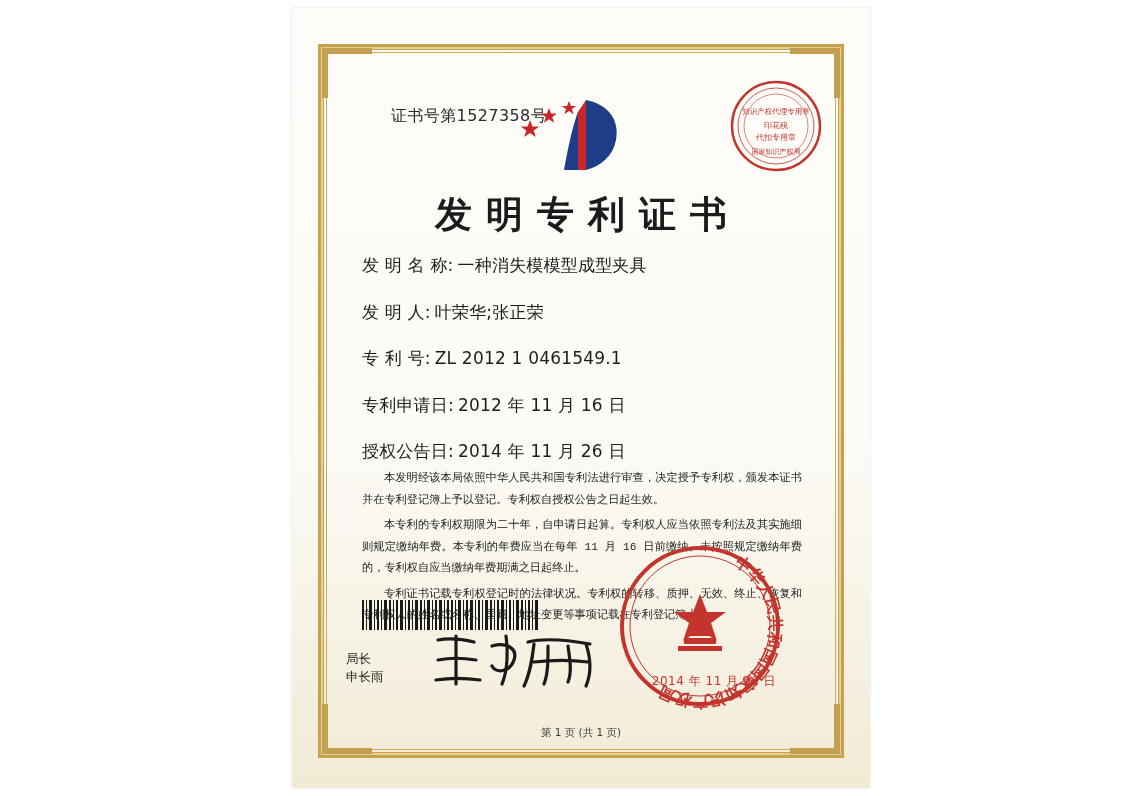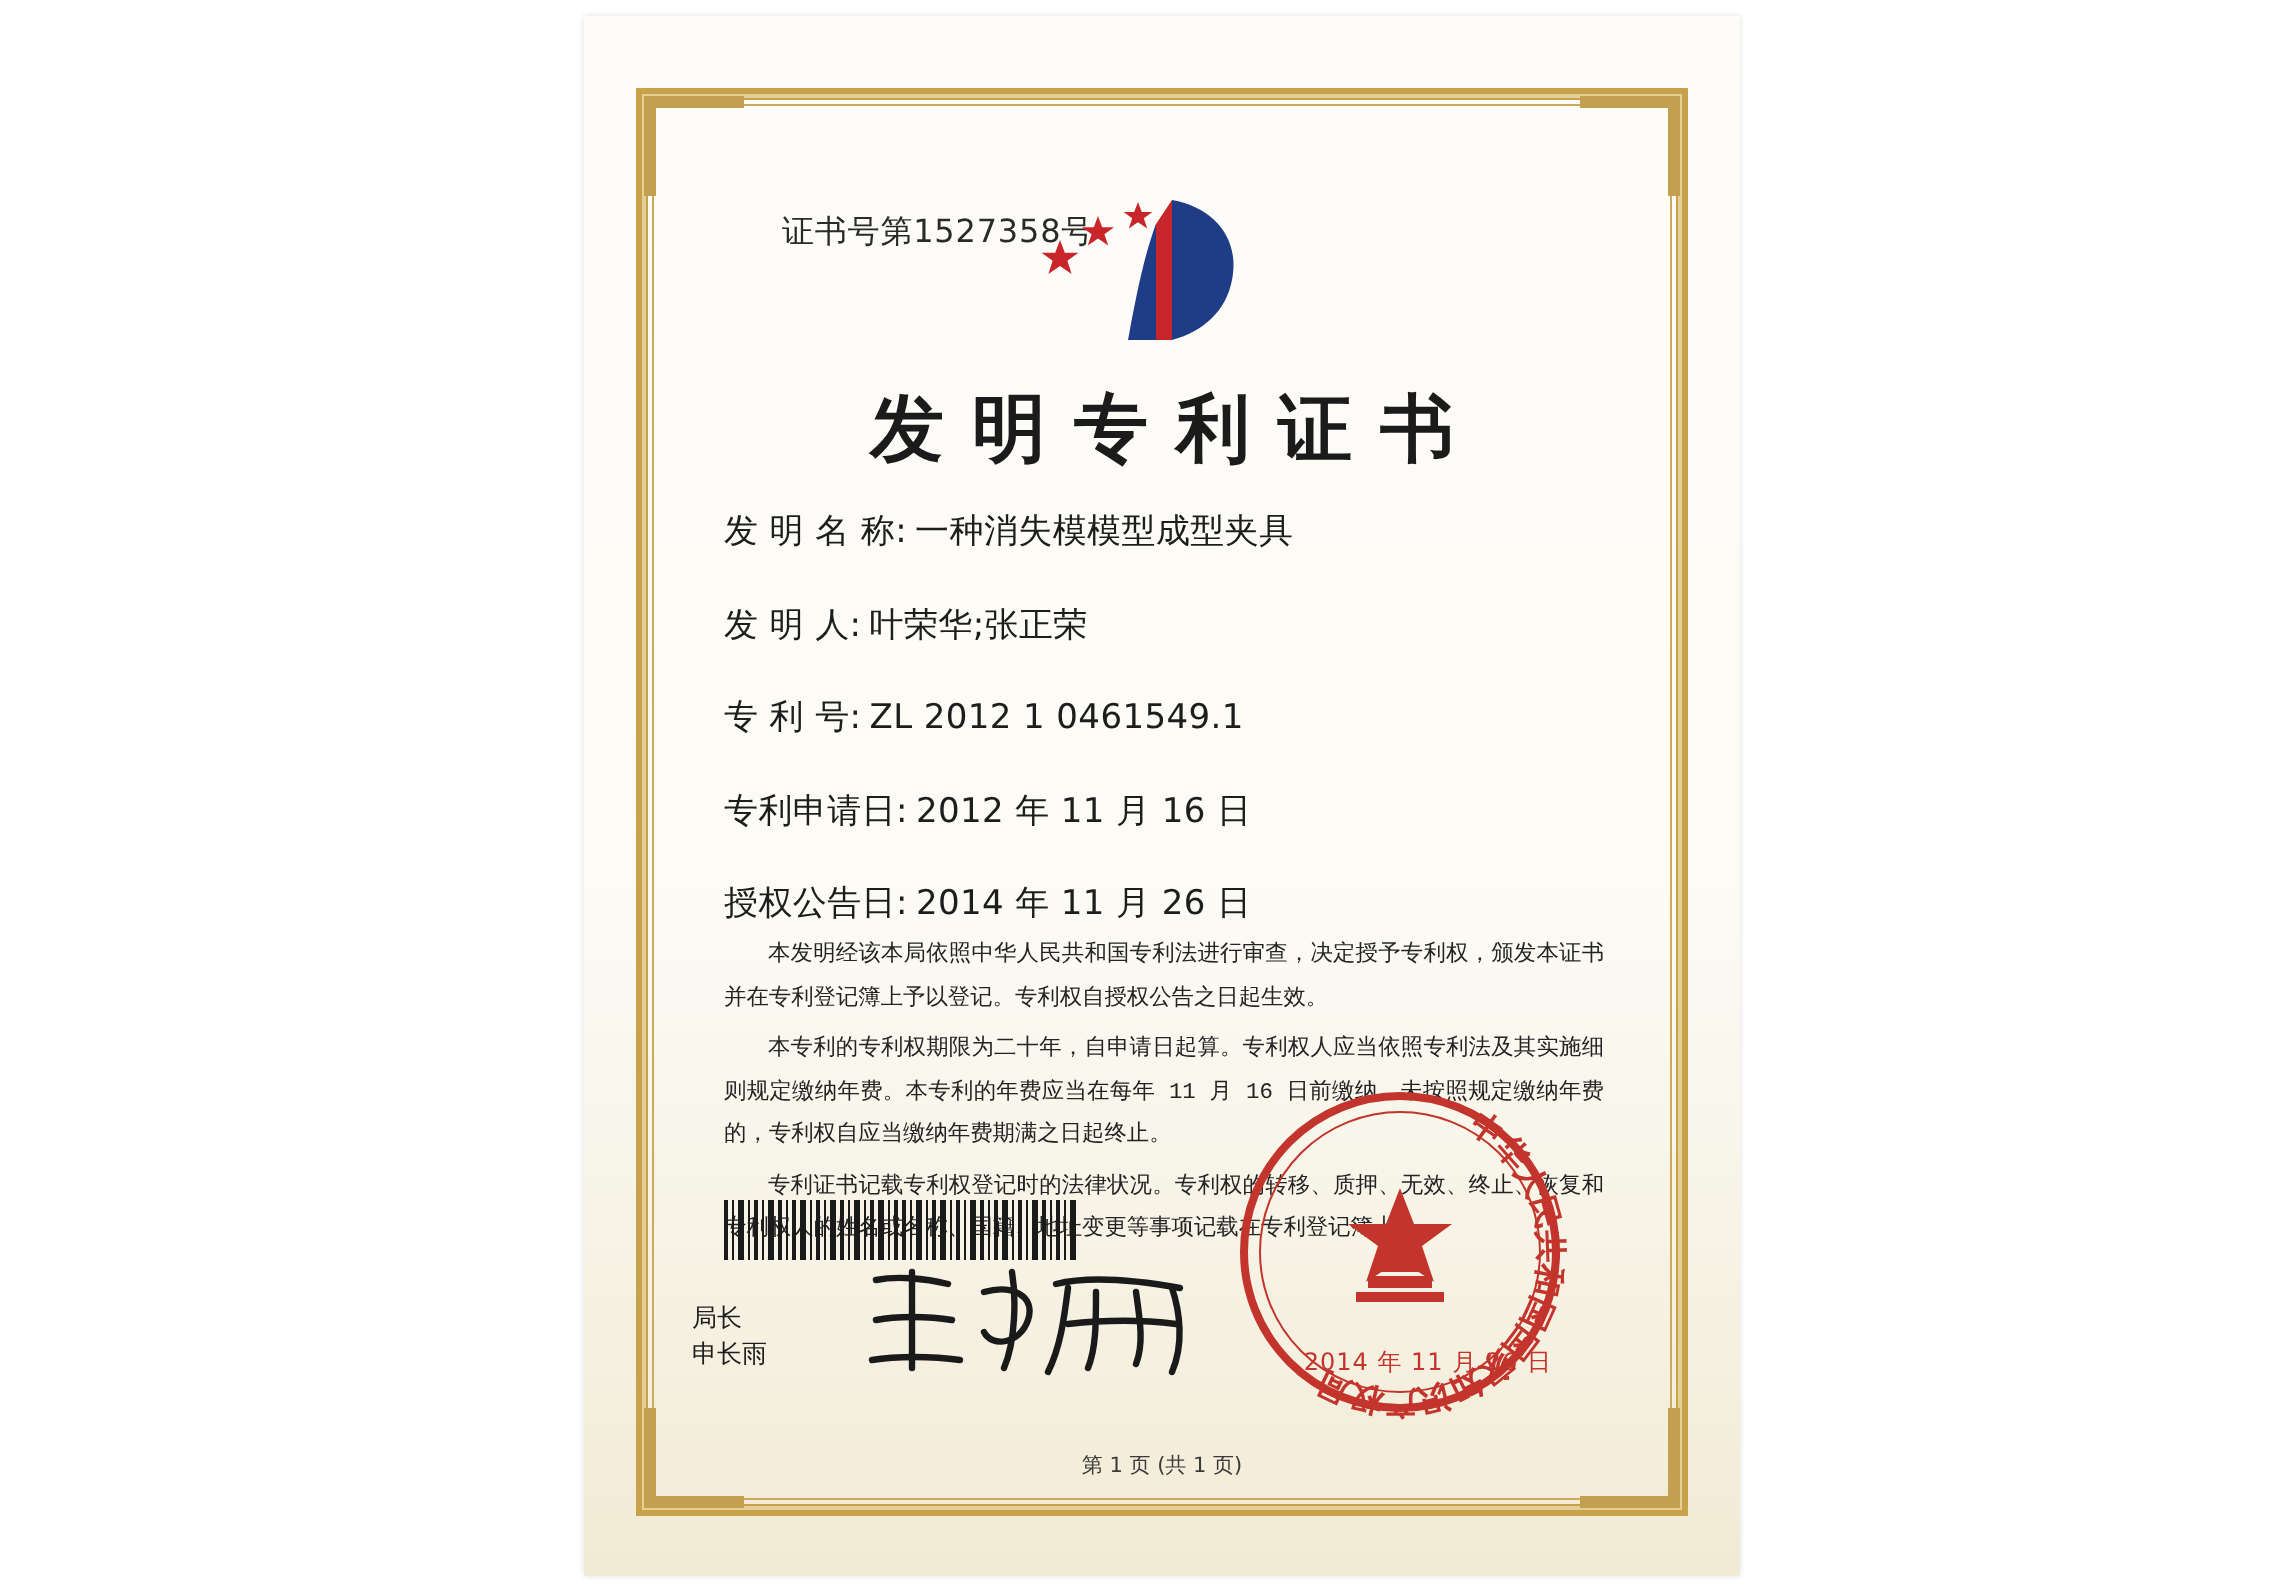--- a/index.html
+++ b/index.html
@@ -231,20 +231,31 @@
             <polygon points="14,32 16.4,38.4 23.2,38.4 17.7,42.4 19.8,49 14,45 8.2,49 10.3,42.4 4.8,38.4 11.6,38.4"></polygon>
             <polygon points="33,20 35.1,25.6 41,25.6 36.2,29.1 38.1,34.8 33,31.3 27.9,34.8 29.8,29.1 25,25.6 30.9,25.6"></polygon>
             <polygon points="53,13 54.9,18 60.2,18 55.9,21.1 57.6,26.2 53,23.1 48.4,26.2 50.1,21.1 45.8,18 51.1,18"></polygon>
           </g>
           <path d="M70 12 C 92 16, 104 32, 100 52 C 97 68, 85 78, 70 82 L 70 12 Z" fill="#1f3c86"></path>
           <path d="M62 24 L 70 12 L 70 82 L 58 82 C 56 62, 57 40, 62 24 Z" fill="#c8262a"></path>
           <path d="M48 82 C 52 60, 56 40, 62 24 L 62 82 Z" fill="#1f3c86"></path>
         </svg>
       </div>
 
+      <div class="seal-top">
+        <svg viewBox="0 0 96 96" width="96" height="96" aria-hidden="true">
+          <circle cx="48" cy="48" r="44" fill="none" stroke="#c3352c" stroke-width="2.4"></circle>
+          <circle cx="48" cy="48" r="38" fill="none" stroke="#c3352c" stroke-width="0.8"></circle>
+          <path d="M48 16 a32 32 0 0 1 0 64 a32 32 0 0 1 0 -64" fill="none" stroke="#c3352c" stroke-width="0.6"></path>
+          <text x="48" y="36" fill="#c3352c" font-size="7.5" text-anchor="middle" font-family="DejaVu Sans, sans-serif">知识产权代理专用章</text>
+          <text x="48" y="50" fill="#c3352c" font-size="8" text-anchor="middle" font-family="DejaVu Sans, sans-serif">印花税</text>
+          <text x="48" y="62" fill="#c3352c" font-size="8" text-anchor="middle" font-family="DejaVu Sans, sans-serif">代扣专用章</text>
+          <text x="48" y="76" fill="#c3352c" font-size="7" text-anchor="middle" font-family="DejaVu Sans, sans-serif">国家知识产权局</text>
+        </svg>
+      </div>
 
       <div class="title">发明专利证书</div>
 
       <div class="fields">
         <div class="field-row">
           <span class="field-label">发 明 名 称:</span>
           <span class="field-value">一种消失模模型成型夹具</span>
         </div>
         <div class="field-row">
           <span class="field-label">发  明  人:</span>

